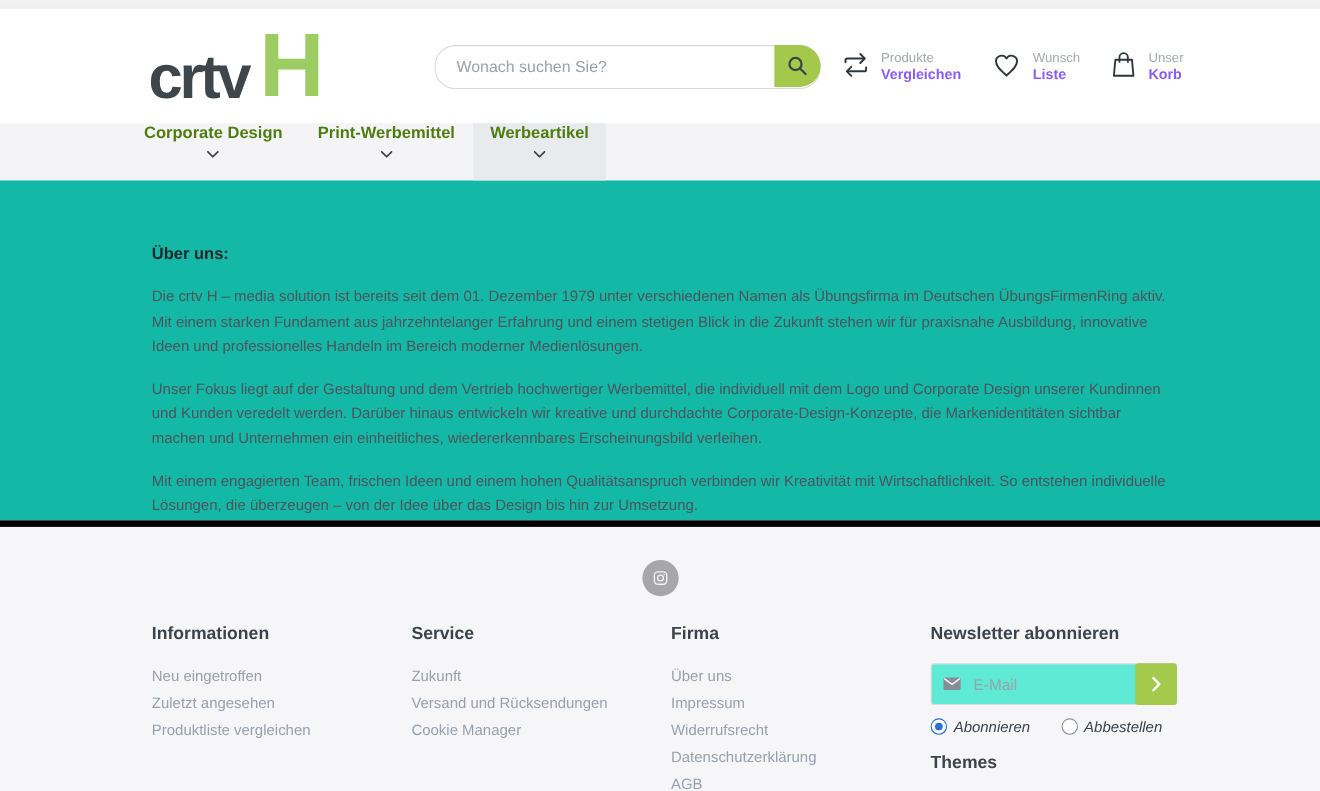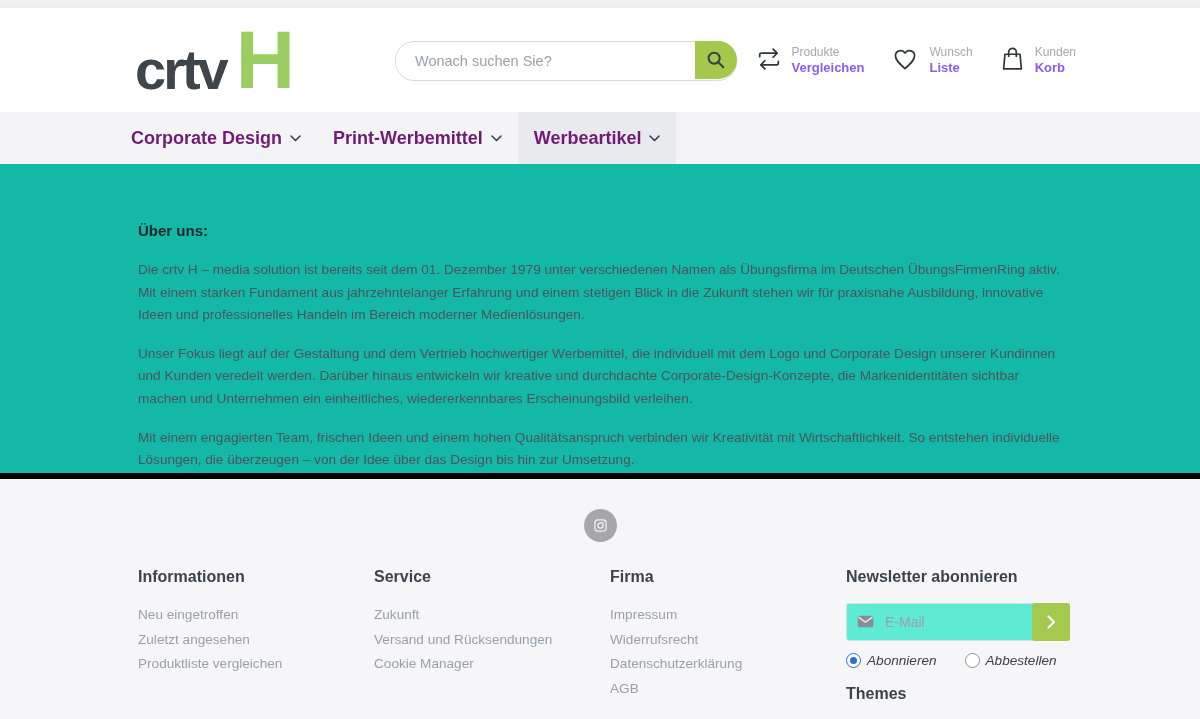--- a/index.html
+++ b/index.html
@@ -29,21 +29,21 @@
   .h-action { display:flex; align-items:flex-start; gap:9px; cursor:pointer; text-decoration:none; }
   .h-action .ico { color:#2f363c; display:flex; }
   .h-action .lines { display:flex; flex-direction:column; line-height:15px; }
   .h-action .l1 { font-size:12px; color:#a4a9ae; }
   .h-action .l2 { font-size:13px; color:#8b5cf6; font-weight:700; }
 
   
   .nav { background:#f4f4f6; height:52px; }
   .nav .container { display:flex; align-items:stretch; height:100%; }
   .nav-item { display:flex; align-items:center; gap:8px; padding:0 16px; cursor:pointer;
-    font-size:18px; color:#701a75; font-weight:600; }
+    font-size:15px; color:#4d7c0f; font-weight:600;flex-direction:column; }
   .nav-item:first-child { padding-left:7px; }
   .nav-item.active { background:#e9eaed; }
   .chev { display:flex; color:#3b424a; }
 
   
   .content { background:#14b8a6; height:309px; }
   .content .container { padding:58px 0 0 14px; }
   .content h3 { font-size:15px; font-weight:700; color:#22272c; margin-bottom:20px; }
   .content p { font-size:13.6px; color:#4d545b; line-height:22.6px; max-width:933px; margin-bottom:16px; }
 
@@ -133,21 +133,21 @@
         </span>
       </a>
       <a class="h-action">
         <span class="ico">
           <svg width="27" height="28" viewBox="0 0 24 24" fill="none" stroke="currentColor" stroke-width="1.5" stroke-linejoin="round">
             <path d="M5.3 7.8 h13.4 l1.2 13 H4.1 z"></path>
             <path d="M8.6 10.3 V5.9 a3.4 3.4 0 0 1 6.8 0 V10.3"></path>
           </svg>
         </span>
         <span class="lines">
-          <span class="l1">Kunden</span>
+          <span class="l1">Unser</span>
           <span class="l2">Korb</span>
         </span>
       </a>
     </div>
   </div>
 </header>
 
 <nav class="nav">
   <div class="container">
     <div class="nav-item">
@@ -208,20 +208,21 @@
         <a>Produktliste vergleichen</a>
       </div>
       <div class="col">
         <h4>Service</h4>
         <a>Zukunft</a>
         <a>Versand und Rücksendungen</a>
         <a>Cookie Manager</a>
       </div>
       <div class="col">
         <h4>Firma</h4>
+        <a>Über uns</a>
         <a>Impressum</a>
         <a>Widerrufsrecht</a>
         <a>Datenschutzerklärung</a>
         <a>AGB</a>
       </div>
 
       <div class="col nl">
         <h4>Newsletter abonnieren</h4>
         <div class="nl-input">
           <span class="mail-ico">

